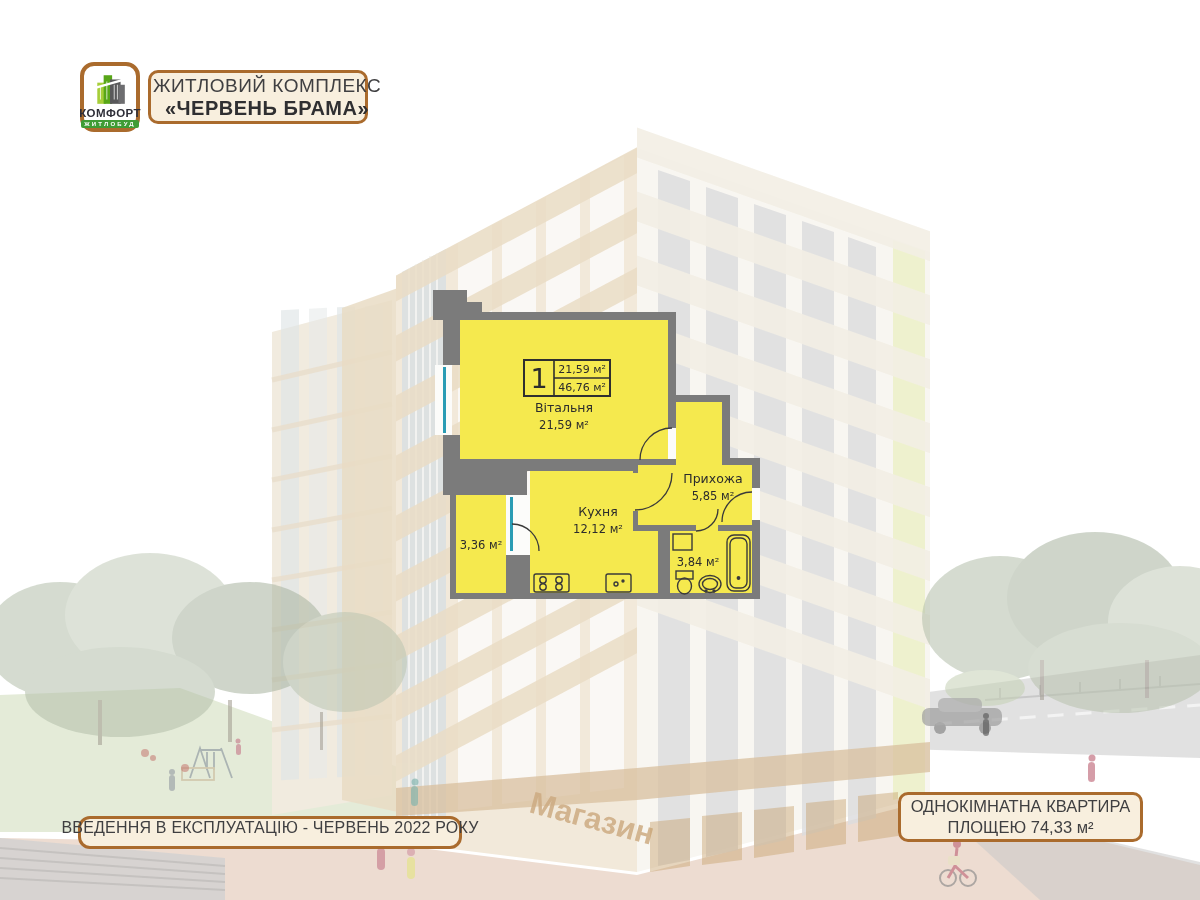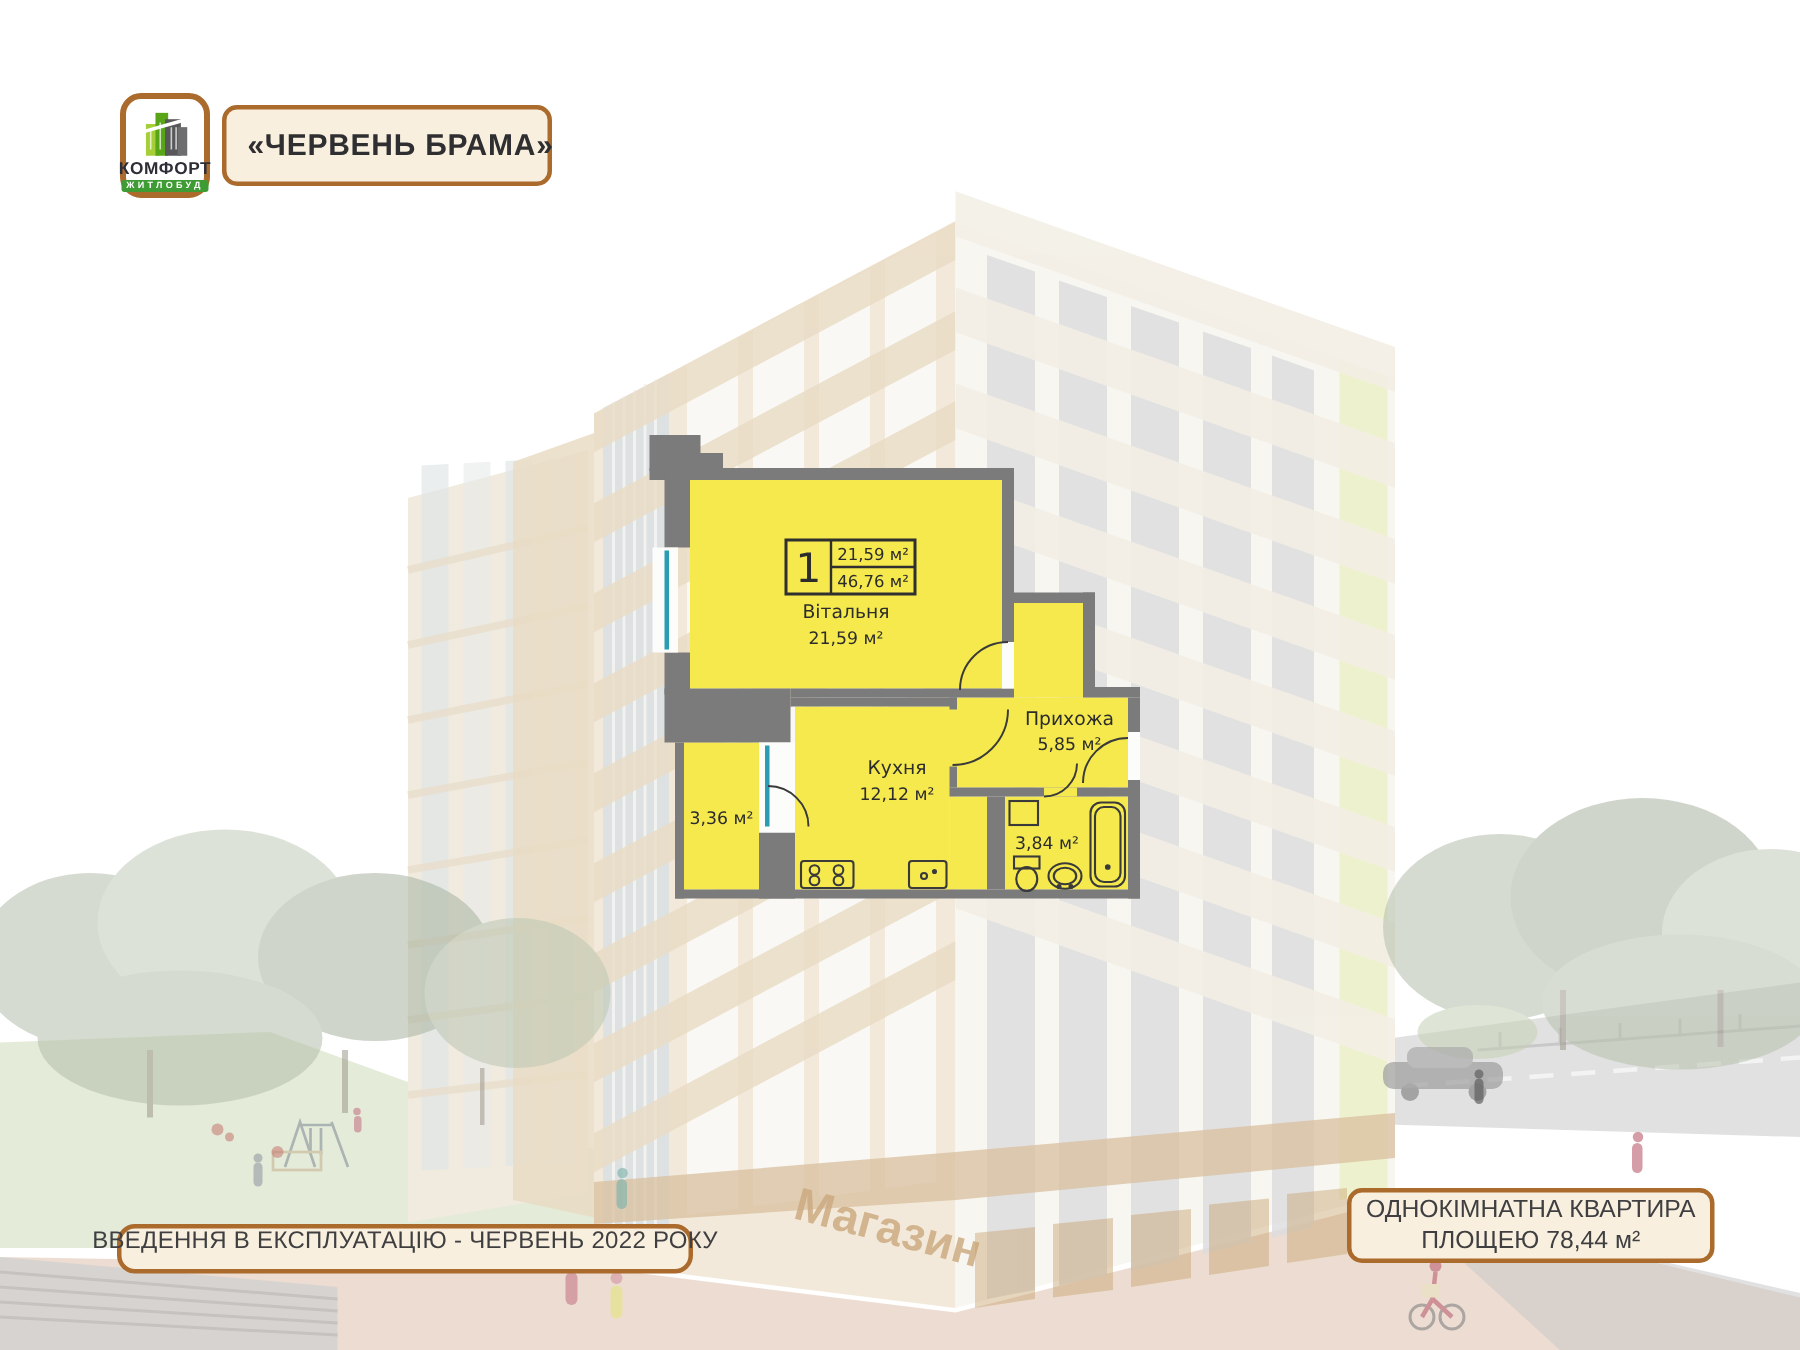--- a/index.html
+++ b/index.html
@@ -208,20 +208,21 @@
       <circle cx="948" cy="878" r="8" fill="none" stroke="#8a8a8a" stroke-width="2"></circle>
       <circle cx="968" cy="878" r="8" fill="none" stroke="#8a8a8a" stroke-width="2"></circle>
       <circle cx="957" cy="844" r="4" fill="#c06a7a"></circle>
       <path d="M957,848 L955,866 L948,878 M955,866 L968,878" stroke="#c06a7a" stroke-width="3" fill="none"></path>
       <rect x="948" y="856" width="12" height="9" rx="2" fill="#e8e3c2"></rect>
     </g>
   </g>
 </svg>
 
 <div class="title-box">
+  <span class="title-line1">ЖИТЛОВИЙ КОМПЛЕКС</span>
   <span class="title-line2">«ЧЕРВЕНЬ БРАМА»</span>
 </div>
 <div class="logo-box">
   <svg width="36" height="34" viewBox="0 0 34 32">
     <rect x="5" y="10" width="8" height="20" fill="#a6ce39"></rect>
     <rect x="11" y="3" width="8" height="27" fill="#58a618"></rect>
     <rect x="17" y="7" width="10" height="23" fill="#58585a"></rect>
     <rect x="25" y="12" width="6" height="18" fill="#6d6d70"></rect>
     <path d="M3,15 L31,7" stroke="#ffffff" stroke-width="2.2" fill="none"></path>
     <path d="M8,14 v12 M14,9 v17 M21,12 v14 M24,12 v14" stroke="#ffffff" stroke-width="1" opacity="0.7" fill="none"></path>
@@ -322,14 +323,14 @@
     <text class="room-area" x="51" y="261">3,36 м²</text>
     <text class="room-area" x="268" y="278">3,84 м²</text>
   </g>
 </svg>
 
 <div class="footer-left">
   <span>ВВЕДЕННЯ В ЕКСПЛУАТАЦІЮ - ЧЕРВЕНЬ 2022 РОКУ</span>
 </div>
 <div class="footer-right">
   <span>ОДНОКІМНАТНА КВАРТИРА</span>
-  <span>ПЛОЩЕЮ 78,44 м²</span>
+  <span>ПЛОЩЕЮ 74,33 м²</span>
 </div>
 
 </body></html>

